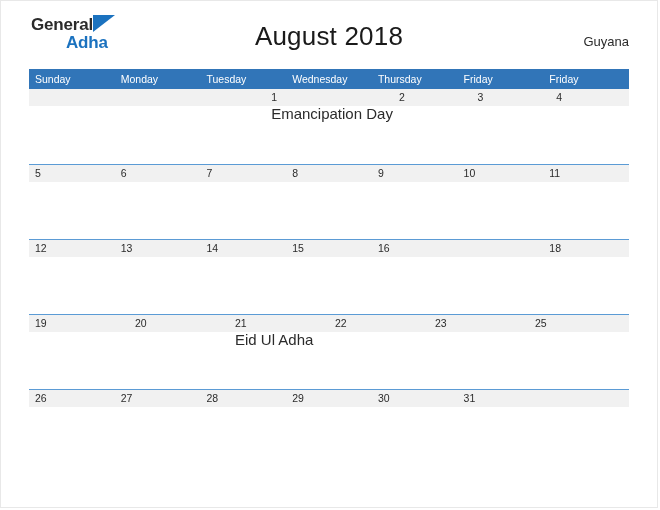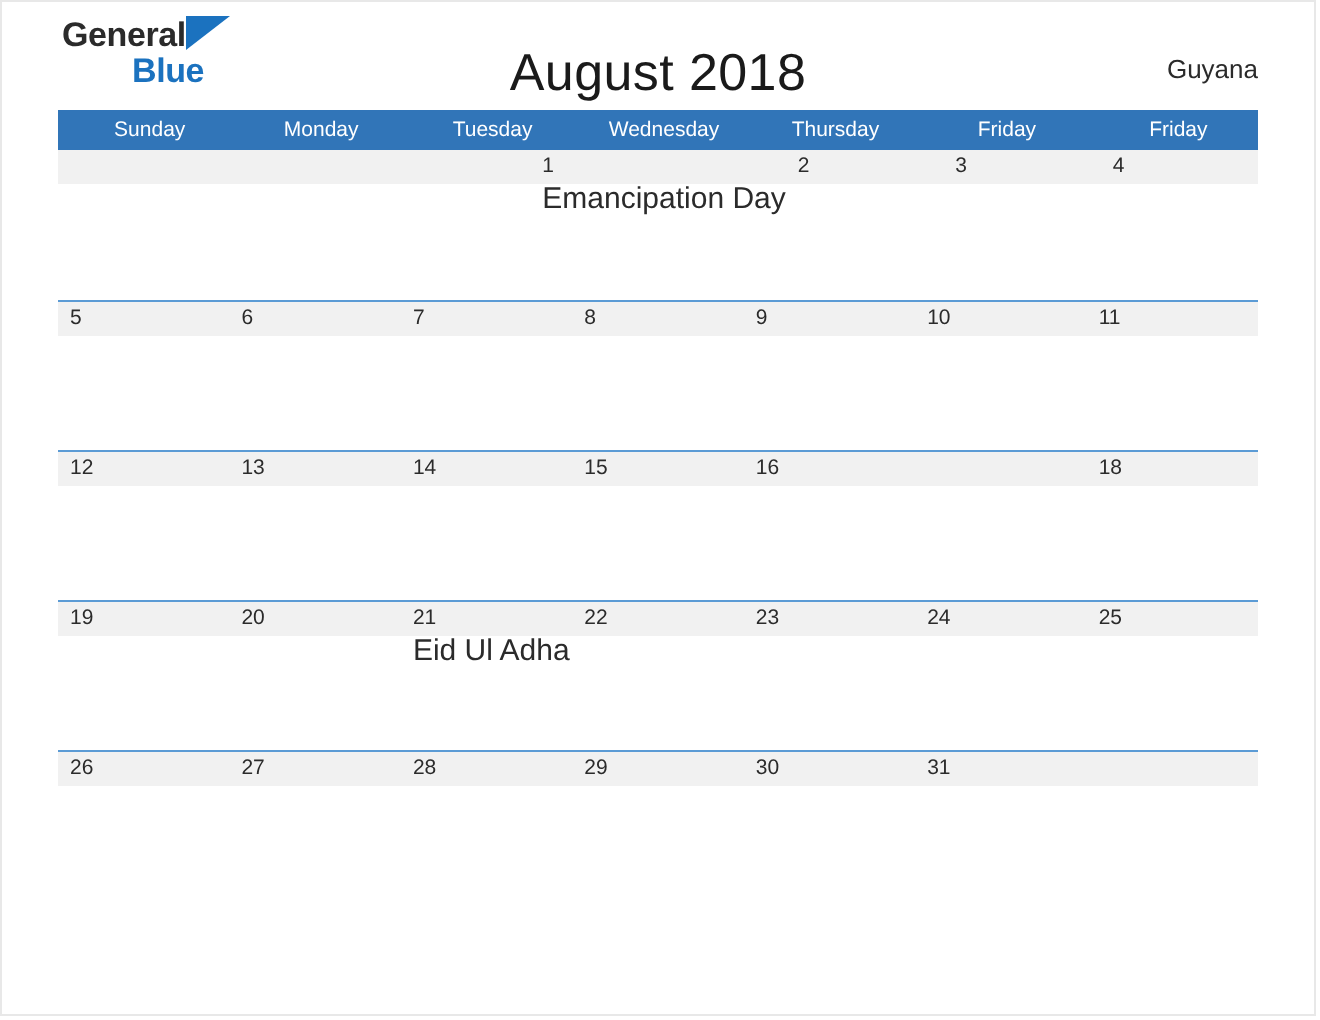--- a/index.html
+++ b/index.html
@@ -19,21 +19,21 @@
     width: 658px;
     height: 508px;
     border: 1px solid #e8e8e8;
     box-sizing: border-box;
     background: #ffffff;
   }
 
   
   .topbar {
     position: relative;
-    height: 54px;
+    height: 68px;
     display: flex;
     align-items: center;
     padding: 0 28px 0 30px;
     box-sizing: border-box;
   }
   .logo {
     display: block;
     position: relative;
     width: 92px;
     height: 44px;
@@ -101,21 +101,20 @@
     height: 20px;
   }
   .weekday {
     flex: 1 1 0;
     color: #ffffff;
     font-size: 10.5px;
     line-height: 20px;
     padding-left: 6px;
     box-sizing: border-box;
     white-space: nowrap;
-    text-align: center;
   }
 
   .week-row {
     display: flex;
     border-top: 1.5px solid #5b9bd5;
     height: 75px;
     box-sizing: border-box;
   }
   .week-row.first { border-top: none; }
 
@@ -148,21 +147,21 @@
 </head>
 <body>
 
 <div class="page">
 
   <div class="topbar">
 
     <div class="logo">
       <span class="logo-general">General</span>
       <span class="logo-tri"></span>
-      <span class="logo-blue">Blue</span>
+      <span class="logo-blue">Adha</span>
     </div>
 
     <div class="month-title">August 2018</div>
 
     <div class="country">Guyana</div>
   </div>
 
   <div class="calendar">
 
     <div class="weekday-row">
@@ -282,24 +281,20 @@
         </div>
       <div class="day-cell">
           <span class="day-num">22</span>
           <span class="day-event"></span>
         </div>
       <div class="day-cell">
           <span class="day-num">23</span>
           <span class="day-event"></span>
         </div>
       <div class="day-cell">
-          <span class="day-num">24</span>
-          <span class="day-event"></span>
-        </div>
-      <div class="day-cell">
           <span class="day-num">25</span>
           <span class="day-event"></span>
         </div>
     </div>
 
     <div class="week-row">
       <div class="day-cell">
           <span class="day-num">26</span>
           <span class="day-event"></span>
         </div>

